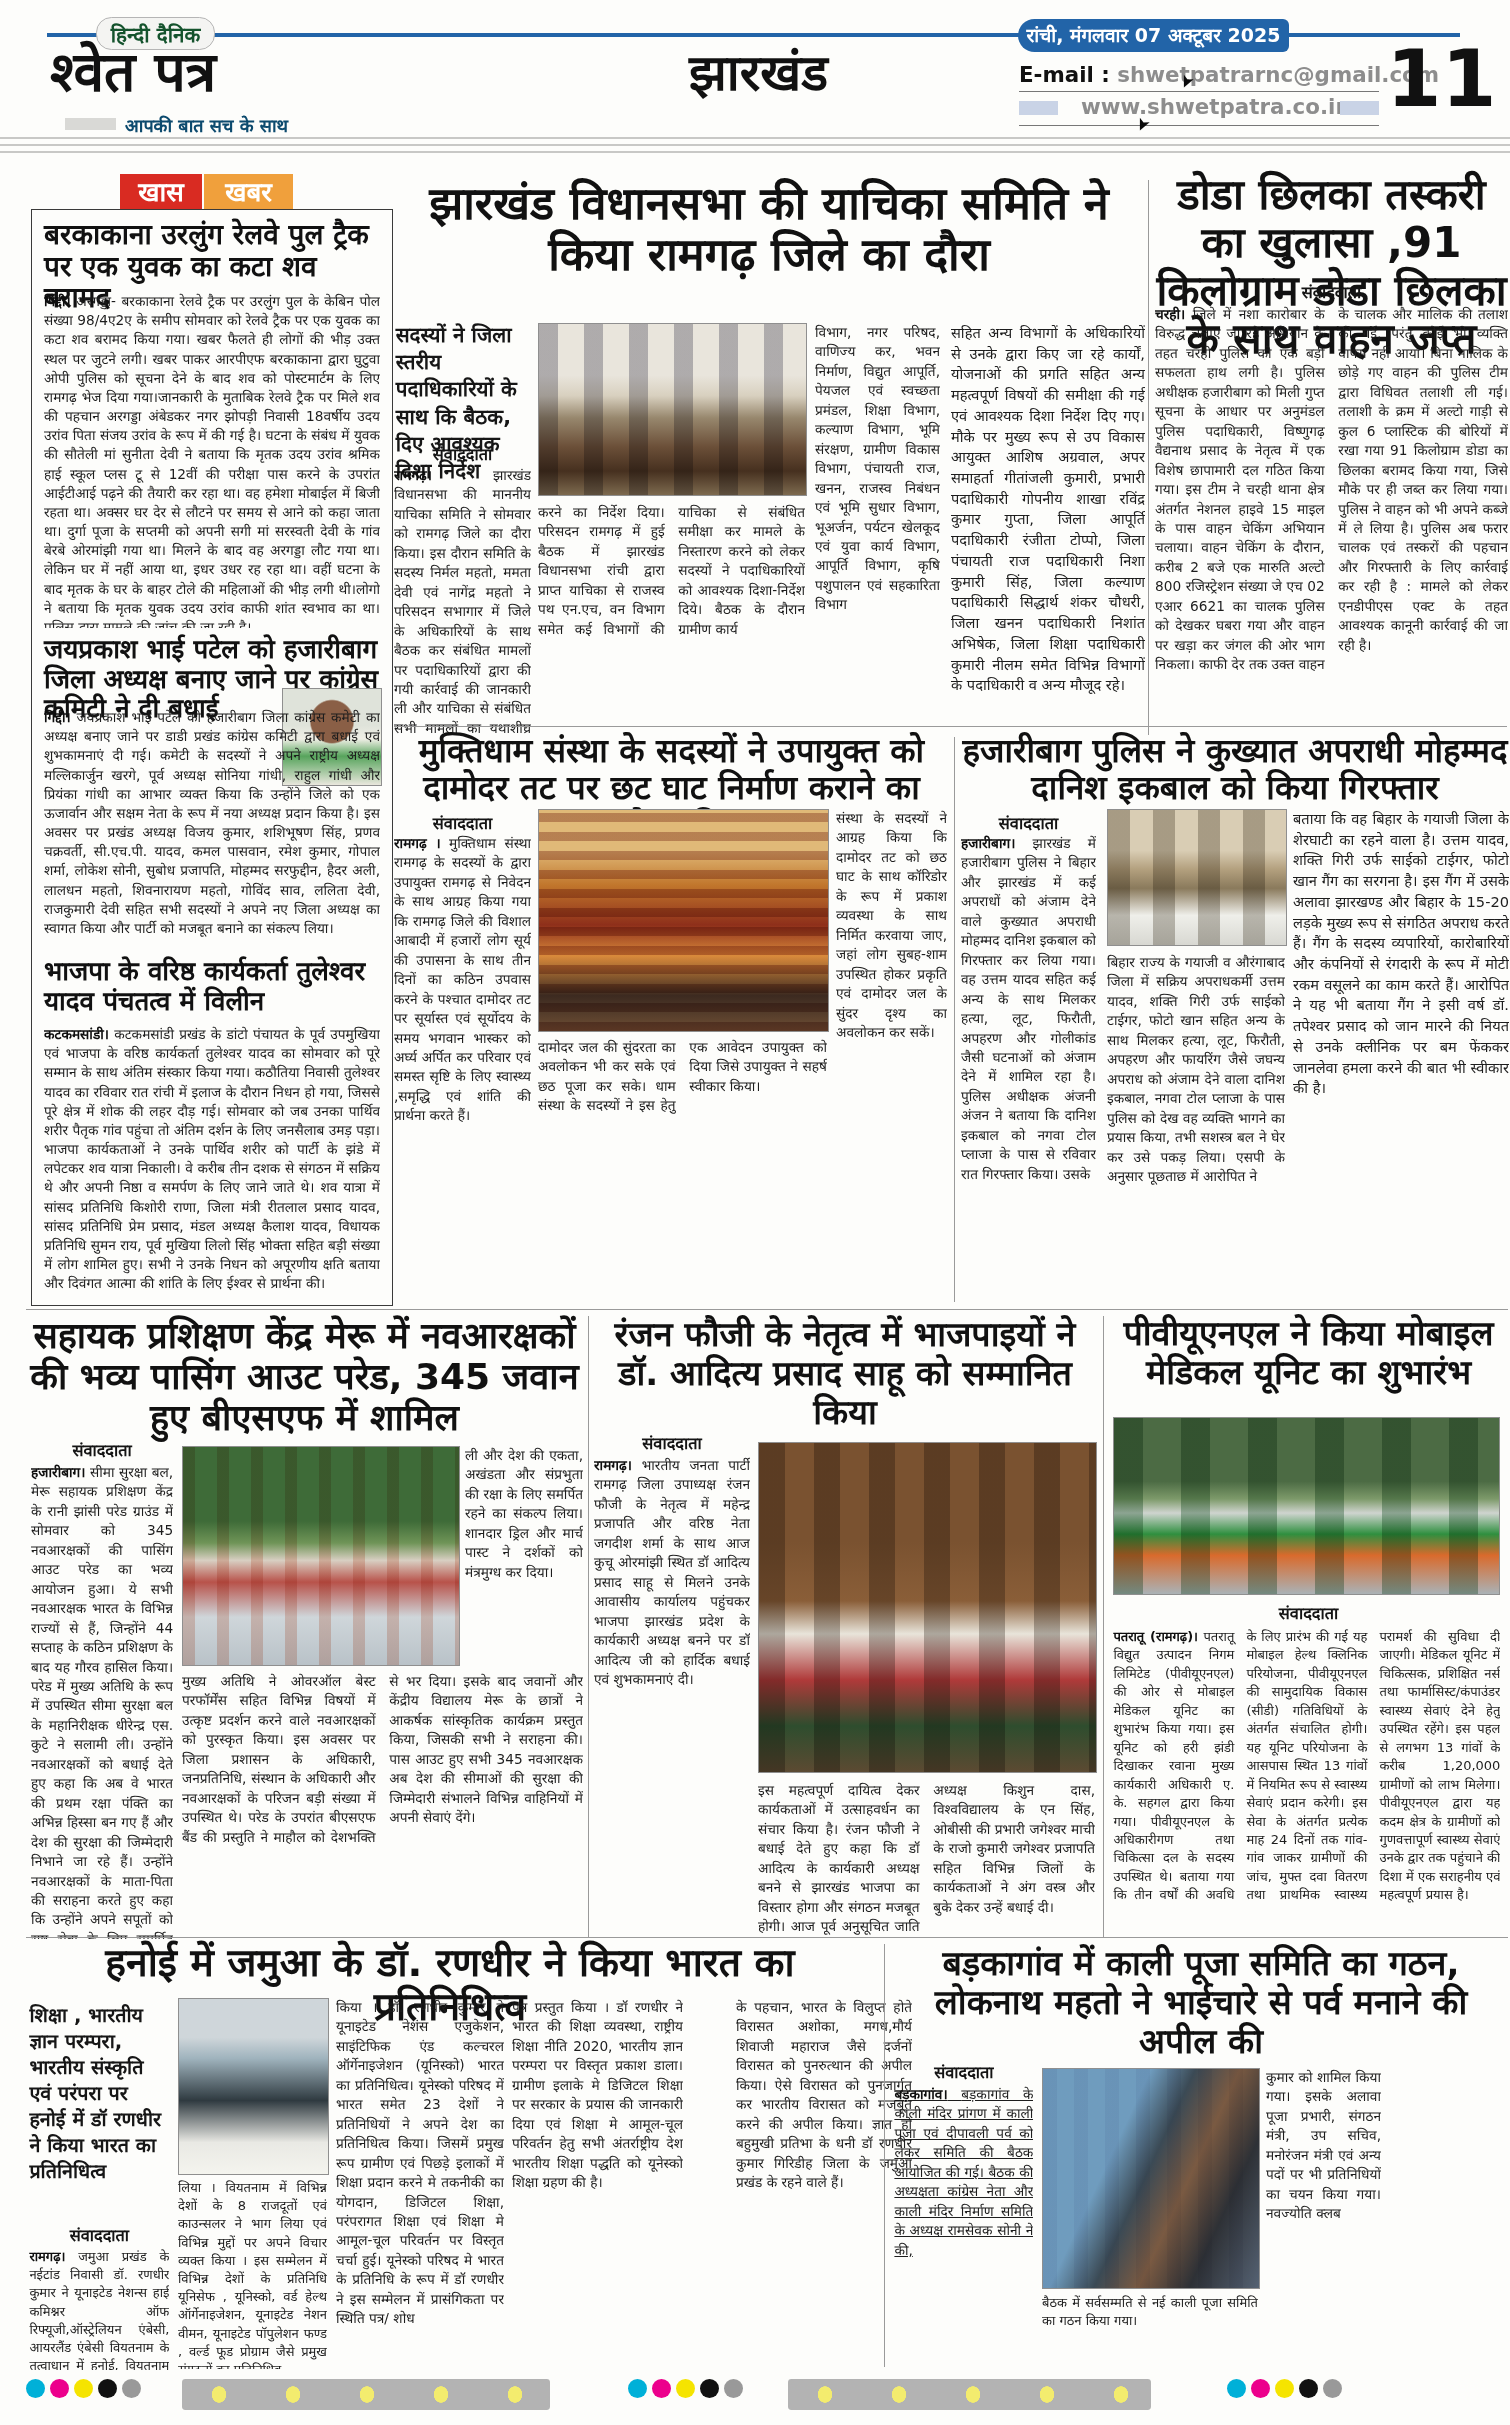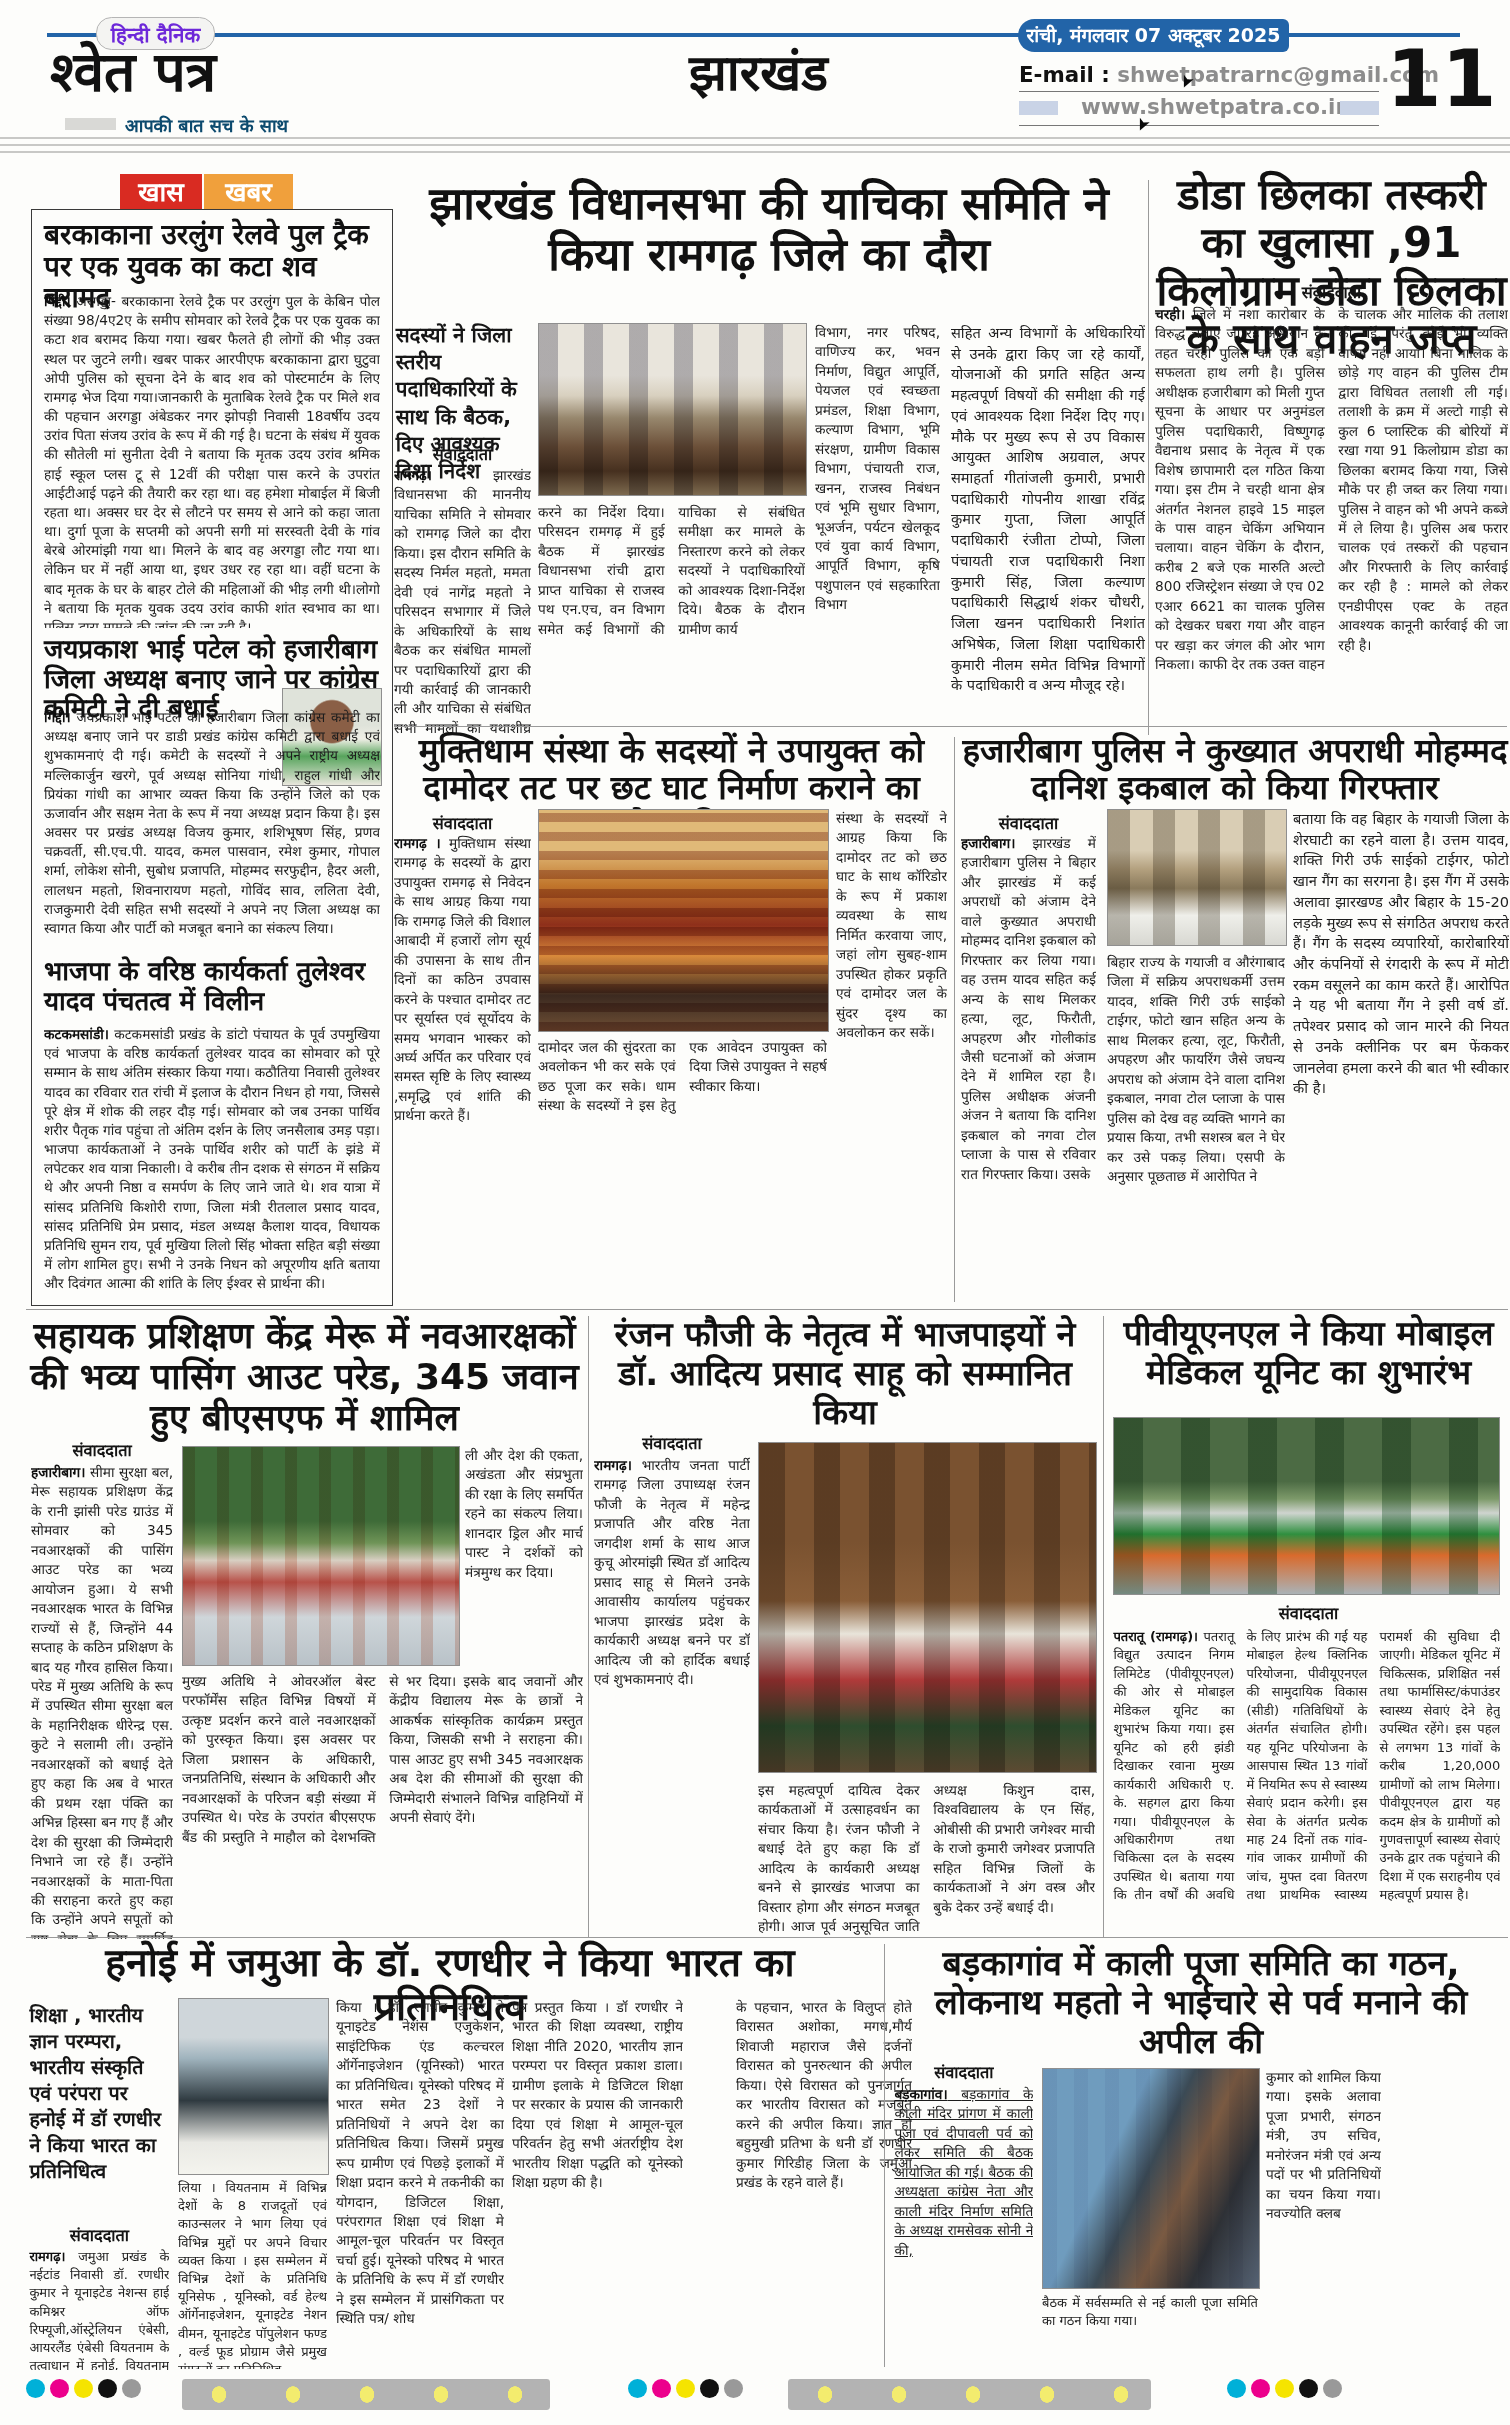--- a/index.html
+++ b/index.html
@@ -44,21 +44,21 @@
   .pill{position:absolute;background:#2264a8;color:#fff;font-weight:700;text-align:center;
         border-radius:19px 6.9px 6.9px 19px;}
   .lightrect{position:absolute;background:#c9d3e6;height:13.7px;}
 </style>
 </head>
 <body>
 
 <div class="page">
 
   <div class="abs" style="left:47px;top:33px;width:1413px;height:4.3px;background:#2264a8;"></div>
-  <div class="abs" style="left:96px;top:17px;padding:1.7px 13.7px;border:1.7px solid #b5b5b5;border-radius:15.4px;background:#f4f4f2;font-weight:700;font-size:20.6px;color:#6d28d9;">हिन्दी दैनिक</div>
+  <div class="abs" style="left:96px;top:17px;padding:1.7px 13.7px;border:1.7px solid #b5b5b5;border-radius:15.4px;background:#f4f4f2;font-weight:700;font-size:20.6px;color:#14532d;">हिन्दी दैनिक</div>
 
   <div class="abs hl hll" style="left:50px;top:41px;width:291px;font-size:55px;">श्वेत पत्र</div>
   <div class="abs" style="left:65px;top:118px;width:51px;height:12px;background:#d9d9d6;"></div>
   <div class="abs" style="left:125px;top:113px;font-weight:700;font-size:18px;color:#0c4a6e;">आपकी बात सच के साथ</div>
 
   <div class="abs hl" style="left:600px;top:45px;width:317px;font-size:50px;">झारखंड</div>
 
   <div class="pill" style="left:1018px;top:19px;width:271px;height:33px;line-height:33px;font-size:19px;">रांची, मंगलवार 07 अक्टूबर 2025</div>
 
   <div class="abs" style="left:1019px;top:62px;font-size:21.4px;color:#111;font-weight:700;">

